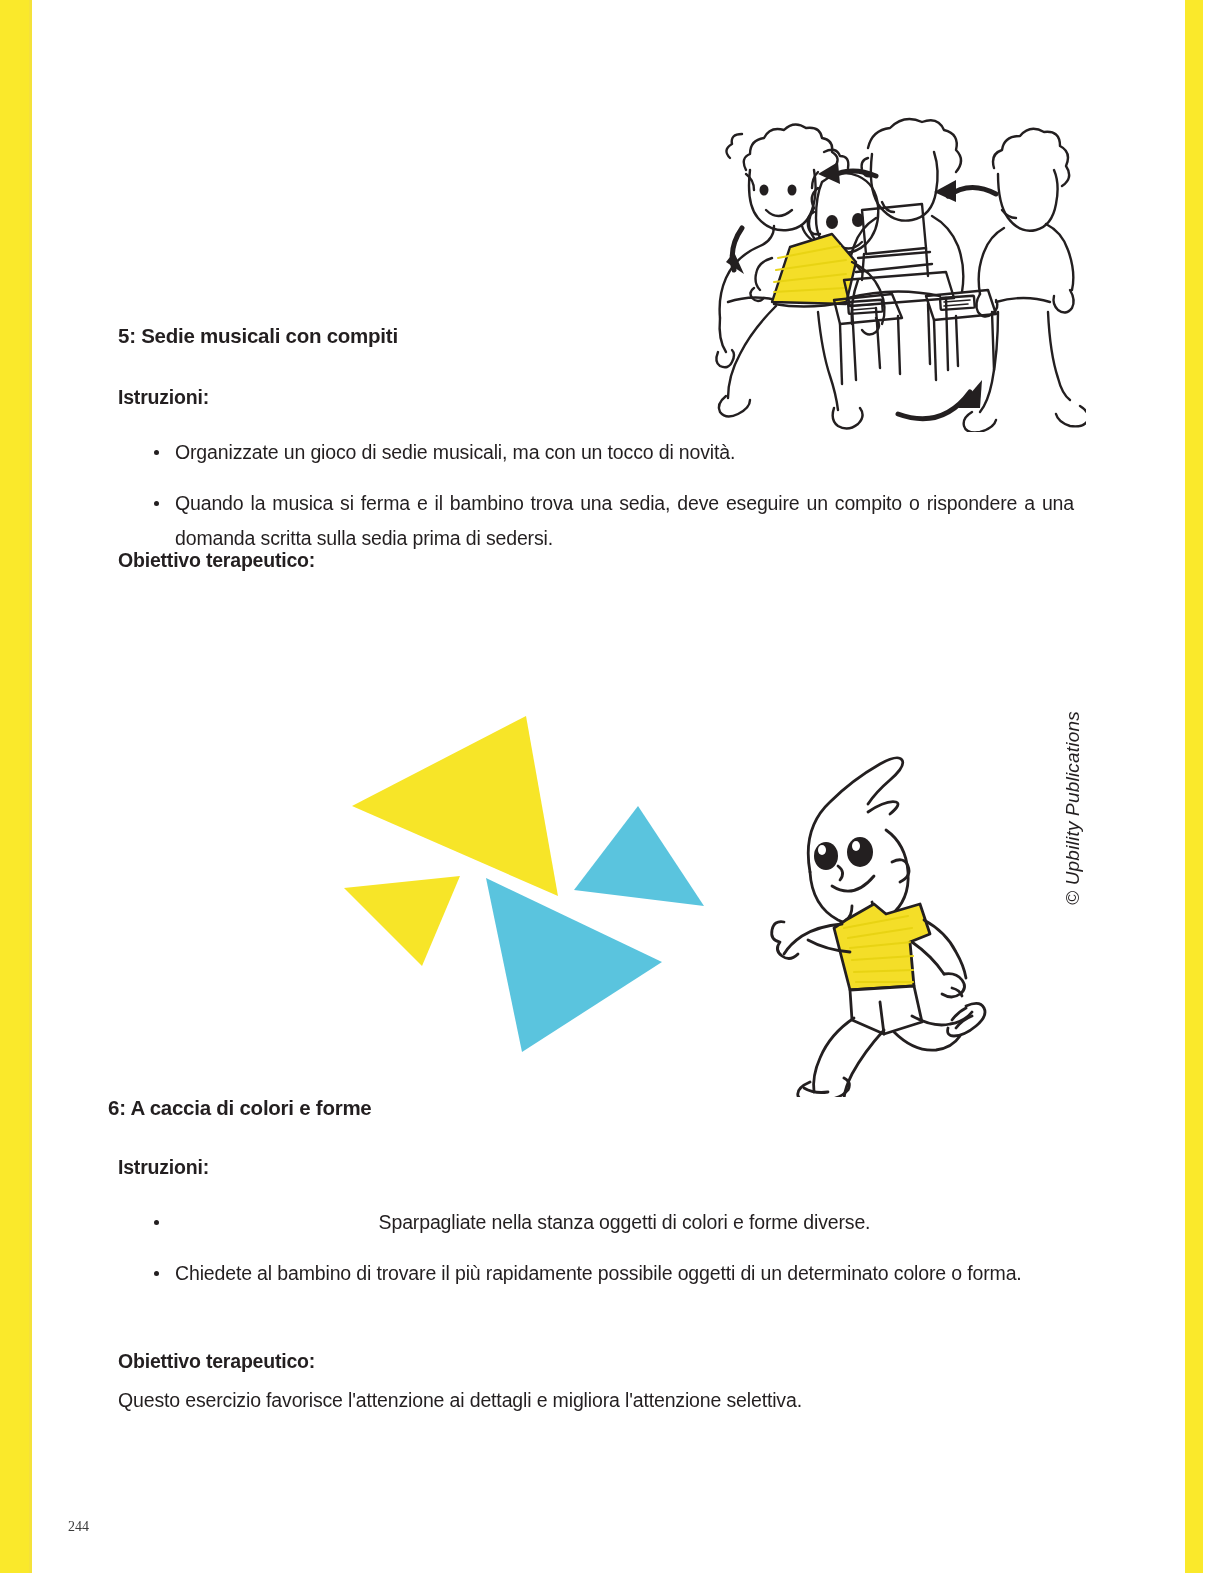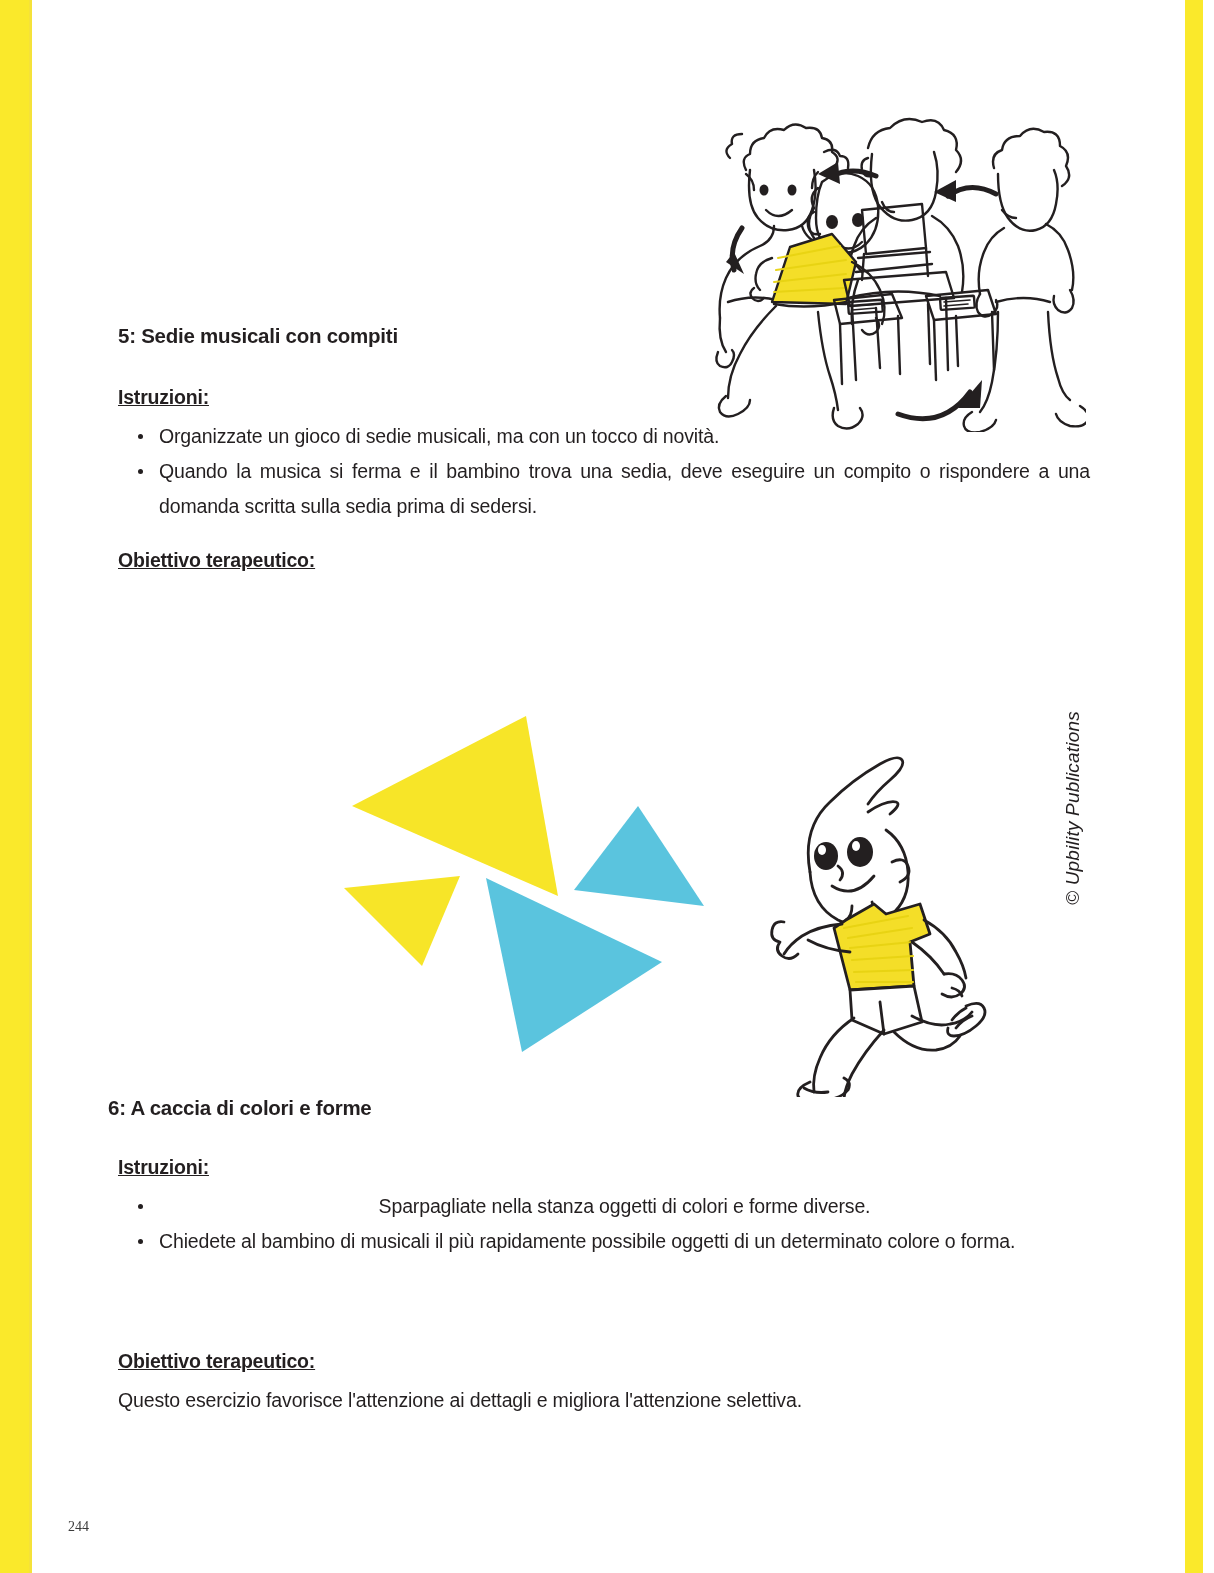--- a/index.html
+++ b/index.html
@@ -65,21 +65,20 @@
     white-space: nowrap;
   }
 
   .label-bold {
     position: absolute;
     font-weight: bold;
     font-size: 19.5px;
     letter-spacing: -0.2px;
     color: #231f20;
     white-space: nowrap;
-    text-decoration: underline;
   }
 
   .para {
     position: absolute;
     font-size: 19.5px;
     line-height: 35px;
     letter-spacing: -0.15px;
     color: #231f20;
     text-align: justify;
     text-justify: inter-word;
@@ -91,21 +90,21 @@
     padding: 0;
     list-style: none;
   }
   ul.bullets > li {
     position: relative;
     font-size: 19.5px;
     line-height: 35px;
     letter-spacing: -0.15px;
     color: #231f20;
     padding-left: 41px;
-    margin: 0;
+    margin: 16px;
     text-align: justify;
     text-justify: inter-word;
   }
   ul.bullets > li:before {
     content: "";
     position: absolute;
     left: 20px;
     top: 15px;
     width: 5px;
     height: 5px;
@@ -345,21 +344,21 @@
         </g>
       </svg>
     </div>
 
     <div class="heading" style="left:108px; top:1096px;">6: A caccia di colori e forme</div>
 
     <div class="label-bold" style="left:118px; top:1156px;">Istruzioni:</div>
 
     <ul class="bullets" style="left:118px; top:1189px; width:972px;">
       <li style="text-align:center;">Sparpagliate nella stanza oggetti di colori e forme diverse.</li>
-      <li style="text-align:left;">Chiedete al bambino di musicali il più rapidamente possibile oggetti di un determinato colore o forma.</li>
+      <li style="text-align:left;">Chiedete al bambino di trovare il più rapidamente possibile oggetti di un determinato colore o forma.</li>
     </ul>
 
     <div class="label-bold" style="left:118px; top:1350px;">Obiettivo terapeutico:</div>
 
     <div class="para" style="left:118px; top:1383px; width:972px; text-align:left;">Questo esercizio favorisce l'attenzione ai dettagli e migliora l'attenzione selettiva.</div>
 
     <div class="copyright">
       <span>© Upbility Publications</span>
     </div>
 

